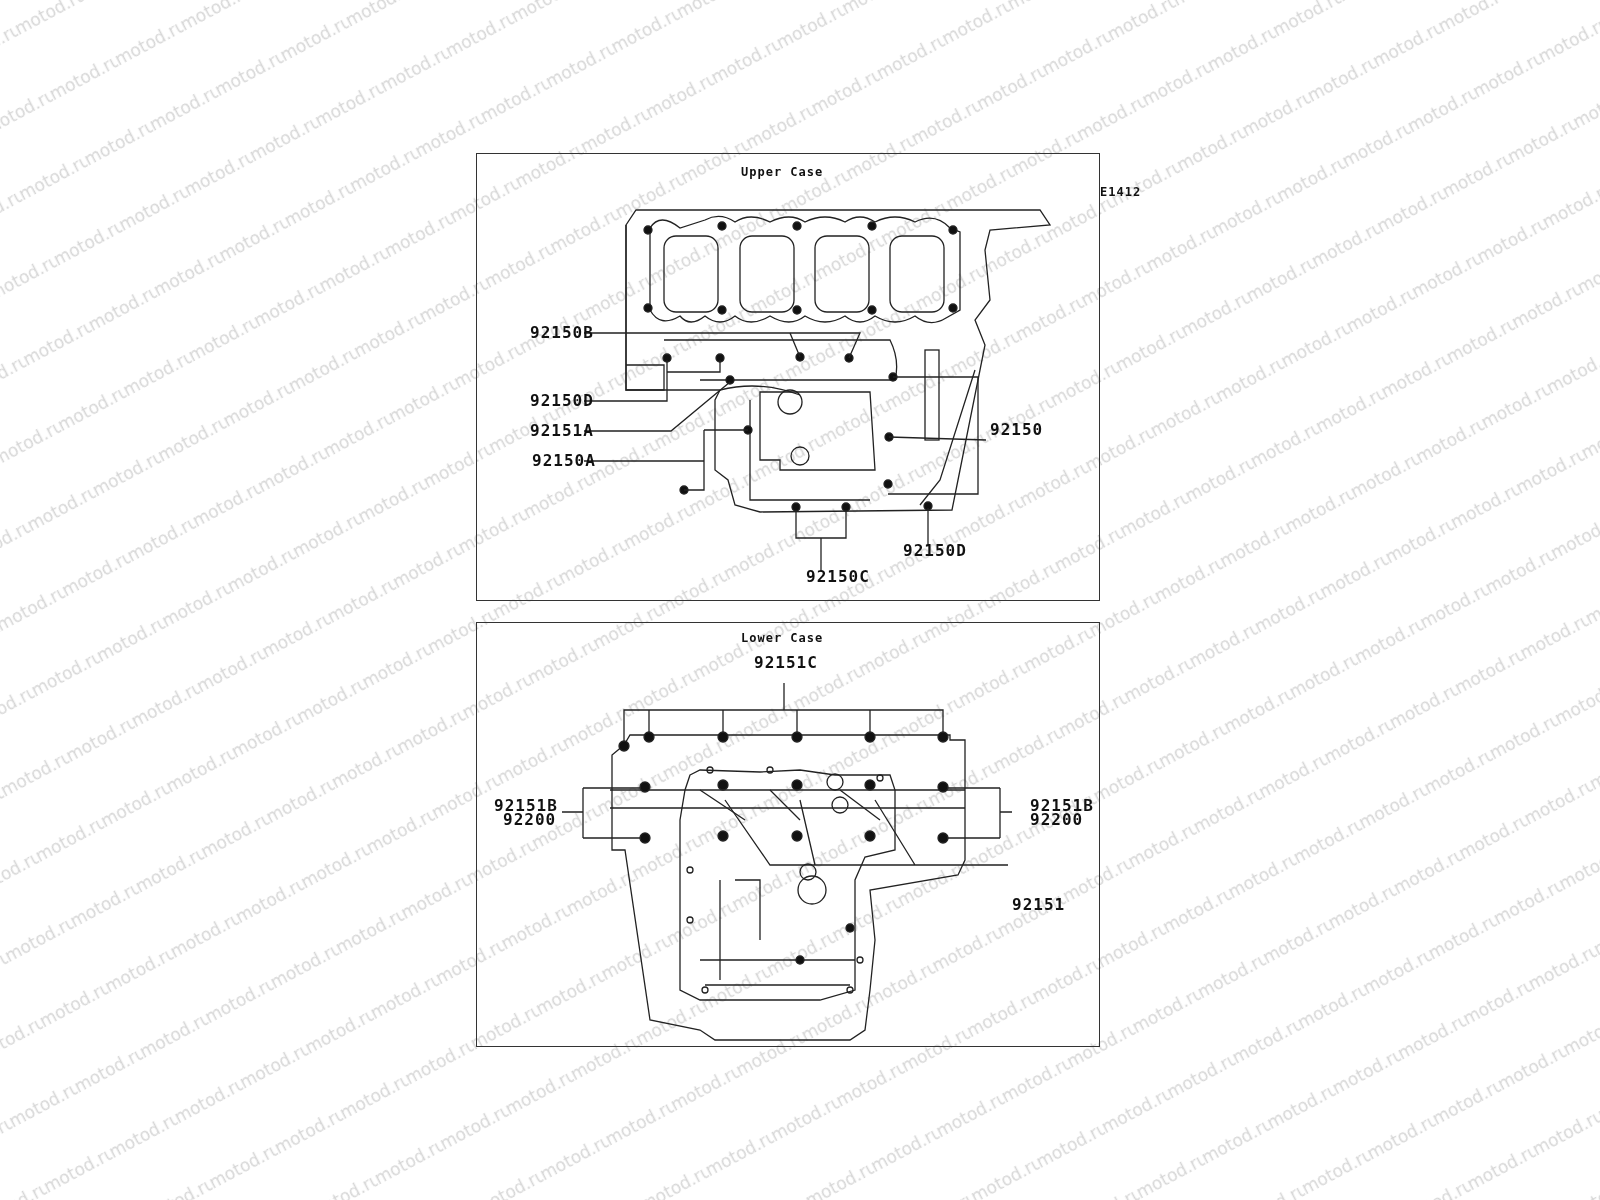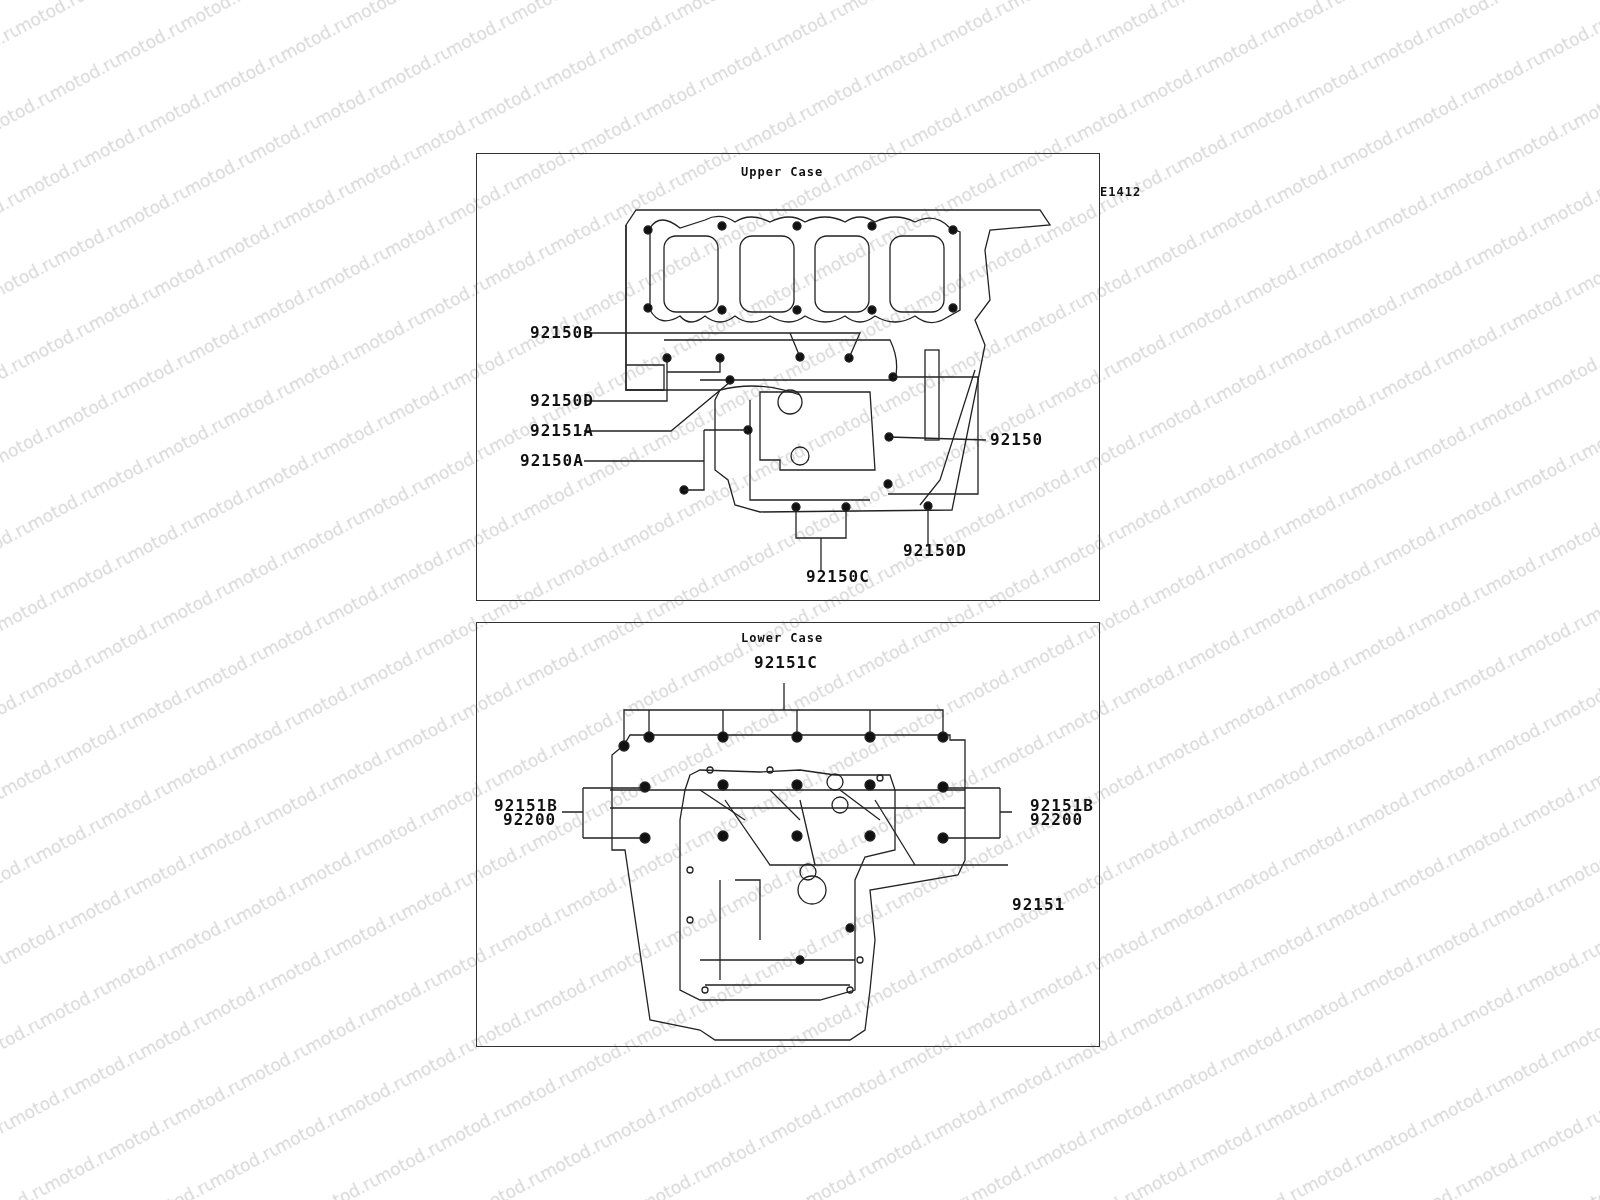--- a/index.html
+++ b/index.html
@@ -85,22 +85,22 @@
   <path d="M986 440 L889 437"></path>
   <path d="M893 377 L978 377 L978 494 L888 494"></path>
   <path d="M928 508 L928 546"></path>
   <path d="M796 510 L796 538 L846 538 L846 510"></path>
   <path d="M821 538 L821 572"></path>
 </svg>
 
 <div class="lbl" style="left:530px;top:326px;">92150B</div>
 <div class="lbl" style="left:530px;top:394px;">92150D</div>
 <div class="lbl" style="left:530px;top:424px;">92151A</div>
-<div class="lbl" style="left:520px;top:454px;">92150A</div>
-<div class="lbl" style="left:990px;top:433px;">92150</div>
+<div class="lbl" style="left:532px;top:454px;">92150A</div>
+<div class="lbl" style="left:990px;top:423px;">92150</div>
 <div class="lbl" style="left:903px;top:544px;">92150D</div>
 <div class="lbl" style="left:798px;top:570px;margin-left:8px;">92150C</div>
 
 <div class="panel" style="left:476px;top:622px;width:622px;height:423px;"></div>
 <div class="title" style="left:741px;top:631px;">Lower Case</div>
 
 <svg width="1600" height="1200" viewBox="0 0 1600 1200" fill="none" stroke="#222" stroke-width="1.3">
 
   <path d="M612 755 L612 850 L625 850 L650 1020 L700 1030 L715 1040 L850 1040 L865 1030 L870 990 L875 940 L870 890 L958 875 L965 860 L965 740 L950 740 L950 735 L630 735 L624 745 Z"></path>
 

